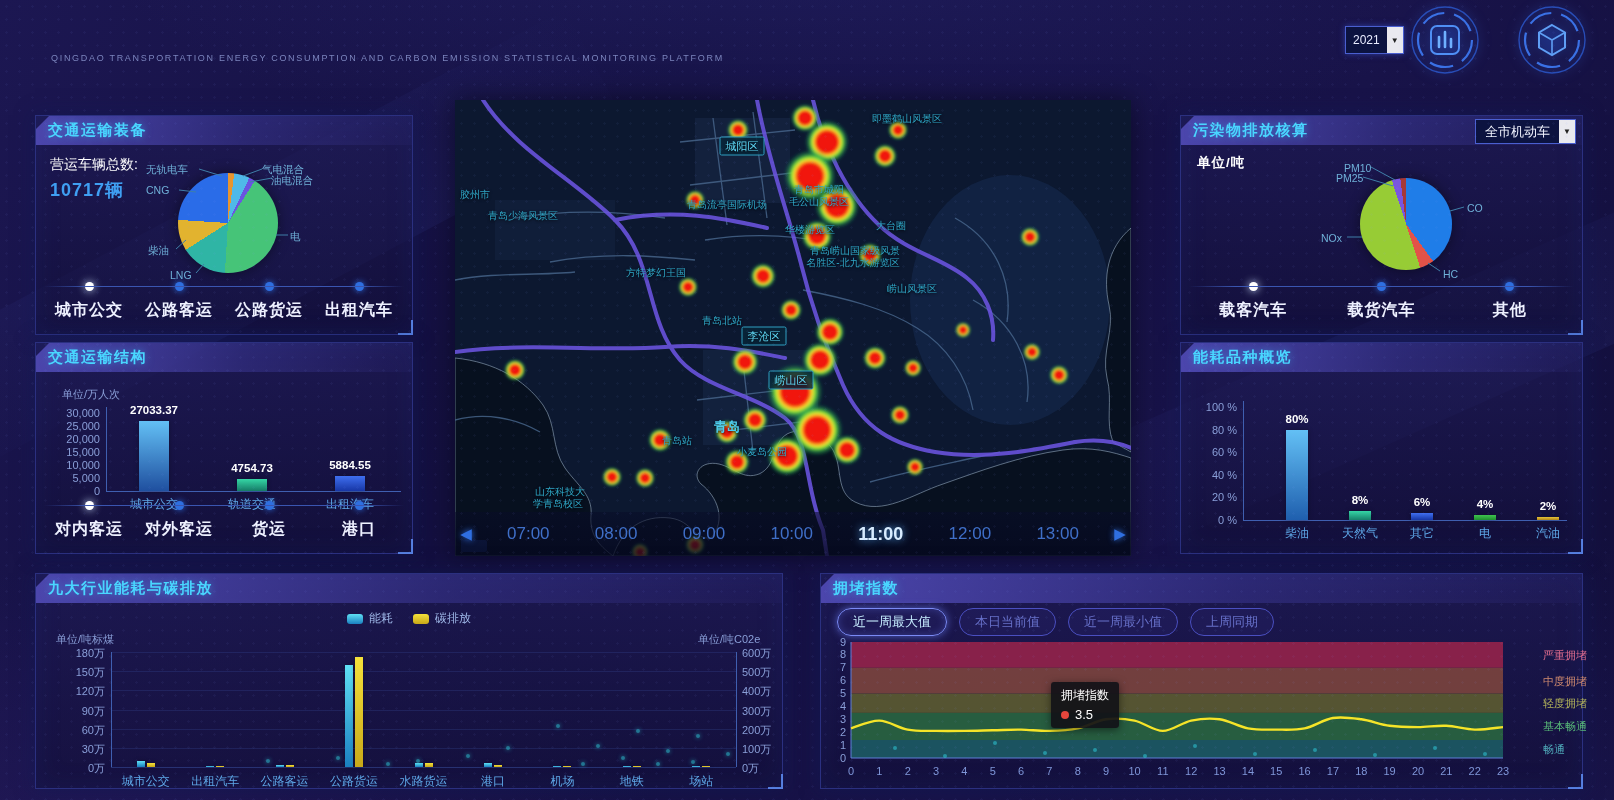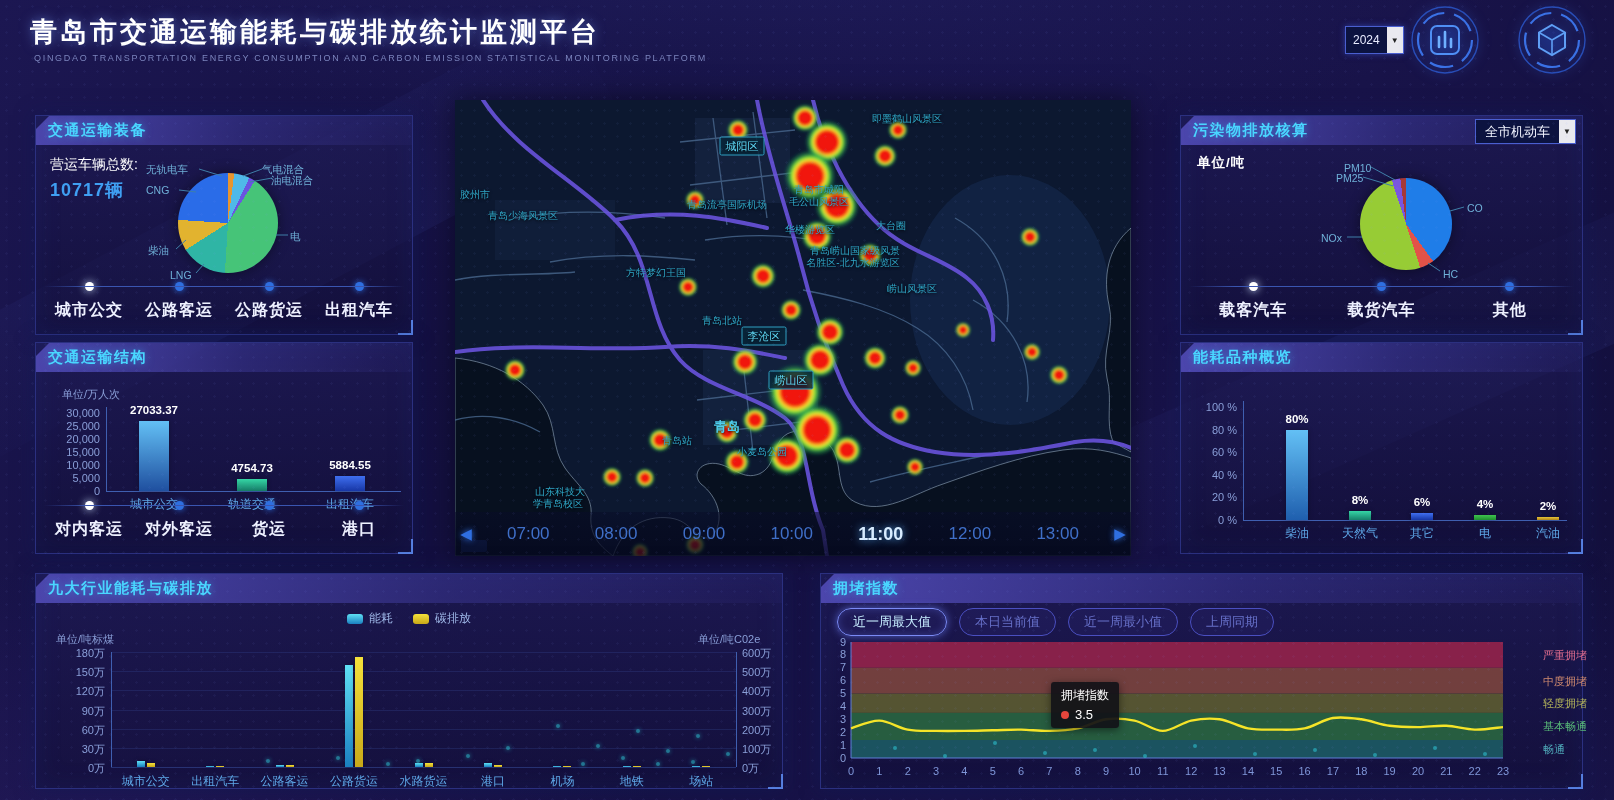--- a/index.html
+++ b/index.html
@@ -14,21 +14,21 @@
     background-image:radial-gradient(rgba(130,150,255,.055) 1px, transparent 1.4px);
     background-size:13px 13px;}
   .streak{position:absolute;pointer-events:none;background:linear-gradient(60deg,transparent,rgba(90,110,235,.10),transparent);}
   #streak1{left:-120px;top:180px;width:760px;height:130px;transform:rotate(-28deg);}
   #streak2{left:1050px;top:300px;width:760px;height:120px;transform:rotate(-24deg);}
 
   
   .app-header{position:absolute;left:0;top:0;width:100%;height:94px;z-index:4;}
   .app-title{position:absolute;left:30px;top:14px;font-size:27px;font-weight:bold;color:#ffffff;
     letter-spacing:3px;text-shadow:0 0 12px rgba(120,160,255,.55);}
-  .app-subtitle{position:absolute;left:34px;top:53px;font-size:9px;color:#7b84bd;letter-spacing:1.7px;}
+  .app-subtitle{position:absolute;left:51px;top:53px;font-size:9px;color:#7b84bd;letter-spacing:1.7px;}
   .year-select{position:absolute;left:1345px;top:26px;height:26px;display:flex;align-items:stretch;
     border:1px solid #4a5fd0;background:#0c1340;box-shadow:0 0 6px rgba(70,100,240,.5);}
   .year-value{display:flex;align-items:center;padding:0 7px;color:#e8ecff;font-size:12px;}
   .year-btn{width:16px;background:#e9e9ef;color:#222;font-size:8px;display:flex;align-items:center;justify-content:center;cursor:pointer;}
   .hicon{position:absolute;width:76px;height:76px;top:2px;}
   #hicon1{left:1407px;} #hicon2{left:1514px;}
   .hicon svg{filter:drop-shadow(0 0 6px rgba(60,120,255,.6));}
 
   
   .panel{position:absolute;border:1px solid #2b3080;
@@ -125,24 +125,23 @@
     border-radius:2px;opacity:.8;}
 </style>
 </head>
 <body>
 
 <div class="stage">
   <div class="streak" id="streak1"></div>
   <div class="streak" id="streak2"></div>
 
   <header class="app-header">
-    <div class="app-title">青岛市交通运输能耗与碳排放统计监测平台</div>
     <div class="app-subtitle">QINGDAO TRANSPORTATION ENERGY CONSUMPTION AND CARBON EMISSION STATISTICAL MONITORING PLATFORM</div>
     <div class="year-select">
-      <span class="year-value">2024</span>
+      <span class="year-value">2021</span>
       <span class="year-btn">▼</span>
     </div>
     <div class="hicon" id="hicon1">
       <svg width="76" height="76" viewBox="-38 -38 76 76">
         <circle r="33" fill="none" stroke="#2e5fd8" stroke-width="1.4" opacity=".75"></circle>
         <circle r="27" fill="none" stroke="#3e7bf5" stroke-width="2.2" stroke-dasharray="24 10" opacity=".9"></circle>
         <rect x="-14" y="-14" width="28" height="28" rx="6" fill="rgba(30,70,200,.18)" stroke="#4f8ff5" stroke-width="2"></rect>
         <path d="M-6,7 V-3 M0,7 V-8 M6,7 V-1" stroke="#6fb0ff" stroke-width="2.6" stroke-linecap="round" fill="none"></path>
       </svg>
     </div>

